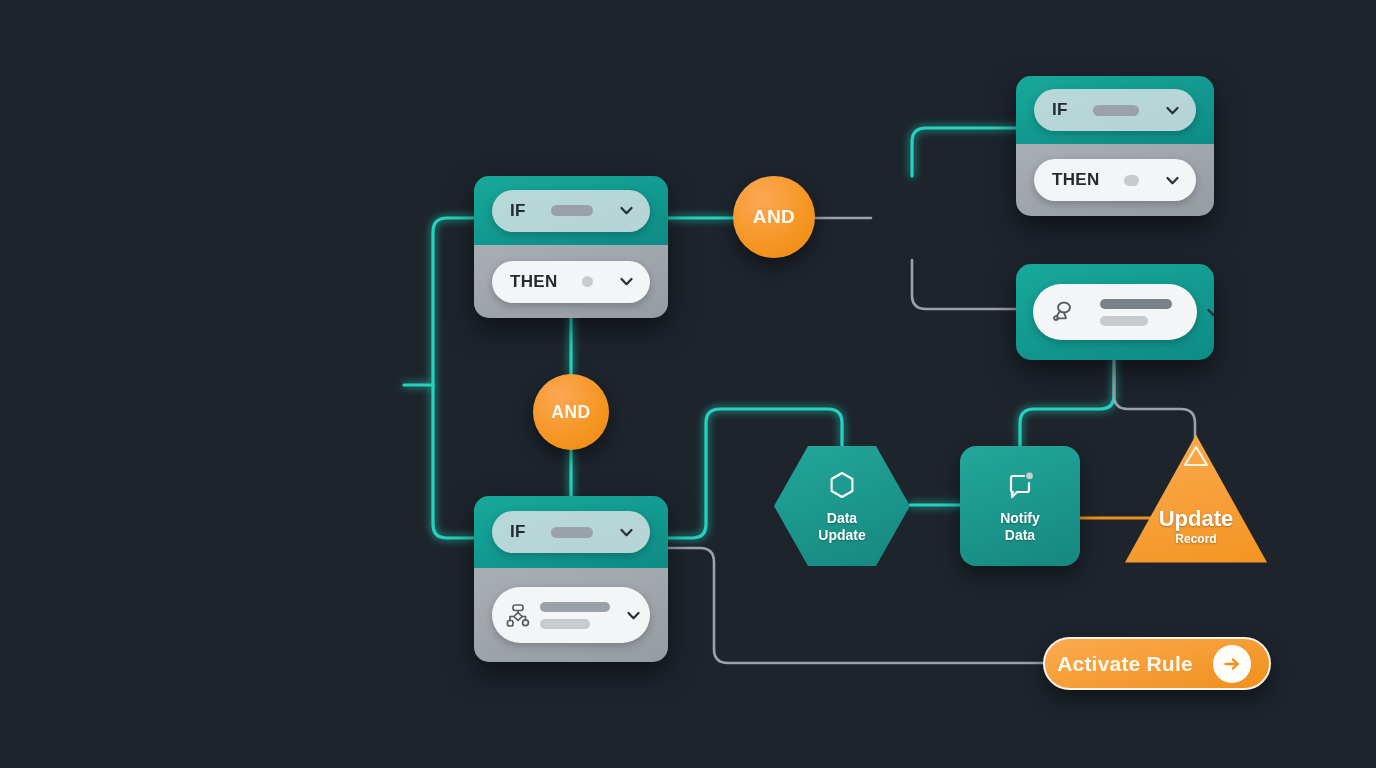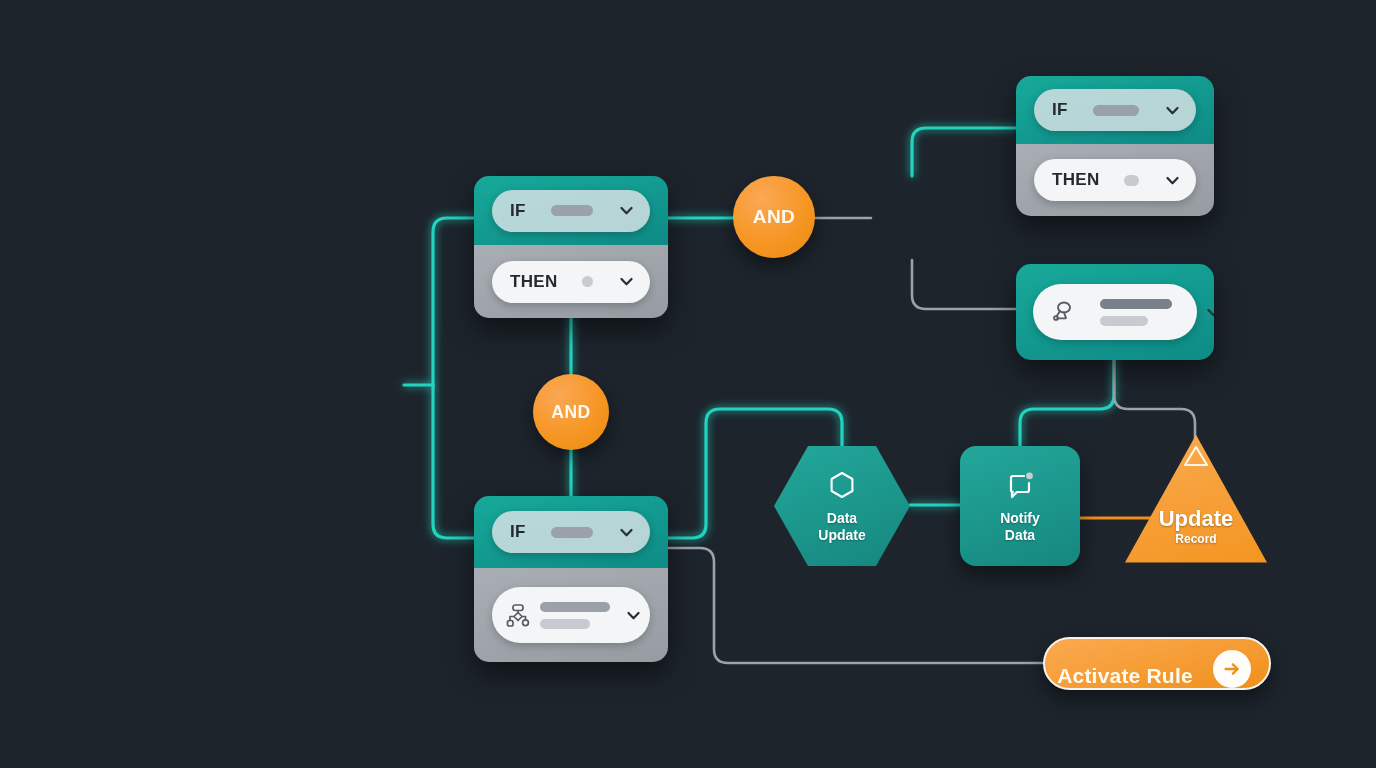--- a/index.html
+++ b/index.html
@@ -96,21 +96,21 @@
     clip-path:polygon(50% 2%,98% 96%,2% 96%);
     filter:drop-shadow(0 9px 16px rgba(0,0,0,.45));
   }
 
   
   .cta {
     position:absolute; left:1043px; top:637px; width:228px; height:53px;
     border-radius:999px;
     background:linear-gradient(165deg,#fbaa50,#f0901c);
     border:2.5px solid #f7f2ea;
-    display:flex; align-items:flex-end; justify-content:center; gap:20px;
+    display:flex; align-items:center; justify-content:center; gap:20px;
     box-shadow:0 9px 20px rgba(0,0,0,.45);
     padding-right:6px;
   }
   .cta-text { color:#fffaf0; font-size:21px; font-weight:bold; letter-spacing:.2px; }
   .cta-circle {
     width:38px; height:38px; border-radius:50%; background:#fffdfa;
     display:flex; align-items:center; justify-content:center;
   }
 </style>
 </head>

